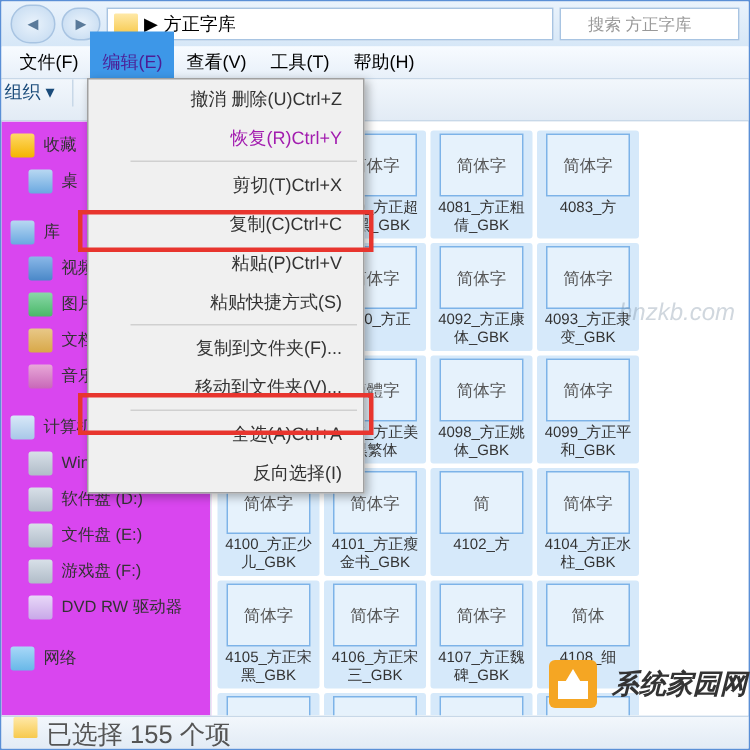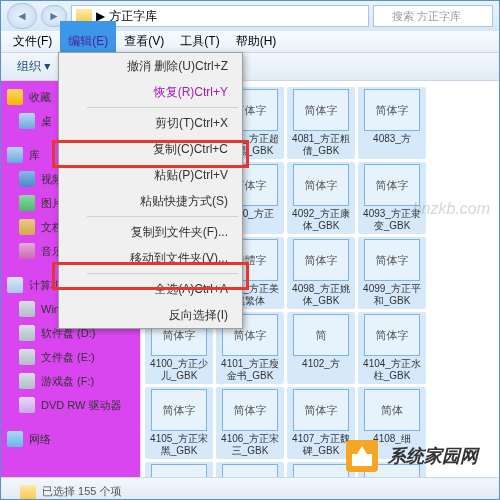--- a/index.html
+++ b/index.html
@@ -8,21 +8,21 @@
 .titlebar{height:30px;background:linear-gradient(#eaf3fc,#d6e7f7);display:flex;align-items:center;padding:0 6px;gap:4px}
 .nav-btn{width:26px;height:22px;background:linear-gradient(#f7fbff,#dce9f7);border:1px solid #a8c4e2;border-radius:3px;display:flex;align-items:center;justify-content:center;color:#5a7a9a;font-size:12px}
 .nav-btn.back{width:30px;height:26px;border-radius:13px;background:radial-gradient(#eaf3fc,#c2d9f0)}
 .nav-btn.fwd{width:26px;height:22px;border-radius:11px;background:radial-gradient(#eaf3fc,#c2d9f0)}
 .addr{flex:1;height:22px;background:#fff;border:1px solid #a8c4e2;display:flex;align-items:center;padding:0 4px;gap:4px;font-size:12px}
 .folder-ico{width:16px;height:14px;background:linear-gradient(#ffe9a8,#f7c94d);border-radius:1px;display:inline-block}
 .search{width:120px;height:22px;background:#fff;border:1px solid #a8c4e2;display:flex;align-items:center;padding:0 18px;font-size:11px;color:#999}
 .menubar{height:22px;background:linear-gradient(#f7fbff,#e8f0f9);display:flex;align-items:center;padding:0 4px;font-size:12px;border-bottom:1px solid #c8d8e8}
 .menu-item{padding:12px 8px;cursor:pointer}
 .menu-item.active{background:#3d97e8;color:#4c1d95}
-.toolbar{height:28px;background:linear-gradient(#f2f7fc,#e2ebf5);display:flex;align-items:center;padding:0 16px;font-size:12px;gap:12px;border-bottom:1px solid #c8d8e8;color:#1a4b7a}
+.toolbar{height:28px;background:linear-gradient(#f2f7fc,#e2ebf5);display:flex;padding:0 2px;font-size:12px;gap:12px;border-bottom:1px solid #c8d8e8;color:#1a4b7a}
 .tool-sep{width:1px;height:18px;background:#c8d8e8}
 .body{flex:1;display:flex;overflow:hidden}
 .sidebar{width:140px;background:#d946ef;border-right:1px solid #d8e2ec;padding:4px 0;font-size:11px;overflow:hidden}
 .side-group{padding:2px 6px 2px 18px;display:flex;align-items:center;gap:6px;color:#333;line-height:20px}
 .side-hdr{font-weight:normal;padding-left:6px}
 .side-ico{width:16px;height:16px;display:inline-block;border-radius:2px}
 .ico-fav{background:linear-gradient(#ffd966,#f4b400)}
 .ico-lib{background:linear-gradient(#b8d8f2,#6aa8e0)}
 .ico-vid{background:linear-gradient(#8ab8e8,#4a88c8)}
 .ico-pic{background:linear-gradient(#8ad8a8,#4ab868)}
@@ -37,23 +37,23 @@
 .item{width:68px;display:flex;flex-direction:column;align-items:center;padding:2px;font-size:10px;text-align:center}
 .thumb{width:56px;height:42px;border:1px solid #d0d8e0;background:#fff;display:flex;align-items:center;justify-content:center;font-size:11px;color:#555;font-family:"KaiTi","SimSun";margin-bottom:2px}
 .item.selected .thumb{border:1px solid #7db3e8;background:#e6f2fc}
 .item.selected{background:#d6e9fa;border-radius:2px}
 .fname{color:#333;line-height:12px;word-break:break-all;max-height:36px}
 .dropdown{position:absolute;left:58px;top:52px;width:185px;background:#f0f0f0;border:1px solid #a0a0a0;box-shadow:2px 2px 6px rgba(0,0,0,.3);font-size:12px;z-index:10}
 .dd-item{display:flex;justify-content:flex-end;padding:4px 14px 4px 32px;color:#333;line-height:18px}
 .dd-item.disabled{color:#a21caf}
 .dd-sep{height:1px;background:#d0d0d0;margin:2px 4px 2px 28px}
 .hl-red{position:absolute;border:3px solid #e8352e;z-index:20;pointer-events:none}
-.status{height:22px;background:linear-gradient(#f2f7fc,#e2ebf5);border-top:1px solid #c8d8e8;display:flex;align-items:flex-end;padding:0 19px;font-size:11px;color:#555;gap:6px}
+.status{height:22px;background:linear-gradient(#f2f7fc,#e2ebf5);border-top:1px solid #c8d8e8;display:flex;align-items:flex-start;padding:0 8px;font-size:17px;color:#555;gap:6px}
 .watermark{position:absolute;right:10px;top:200px;color:rgba(120,140,160,.35);font-size:16px;font-style:italic;z-index:5;pointer-events:none;transform:rotate(0deg)}
-.logo{position:absolute;right:22px;bottom:28px;display:flex;align-items:center;gap:10px;z-index:30}
+.logo{position:absolute;right:2px;bottom:28px;display:flex;align-items:center;gap:10px;z-index:30}
 .logo-ico{width:32px;height:32px;background:#f5a623;border-radius:4px;position:relative}
 .logo-ico:before{content:"";position:absolute;left:6px;top:14px;width:20px;height:12px;background:#fff}
 .logo-ico:after{content:"";position:absolute;left:10px;top:6px;border-left:6px solid transparent;border-right:6px solid transparent;border-bottom:10px solid #fff}
 .logo-txt{font-size:18px;font-weight:bold;color:#333;font-style:italic}
 </style>
 </head>
 <body>
 
 <div class="window">
   <div class="titlebar">

